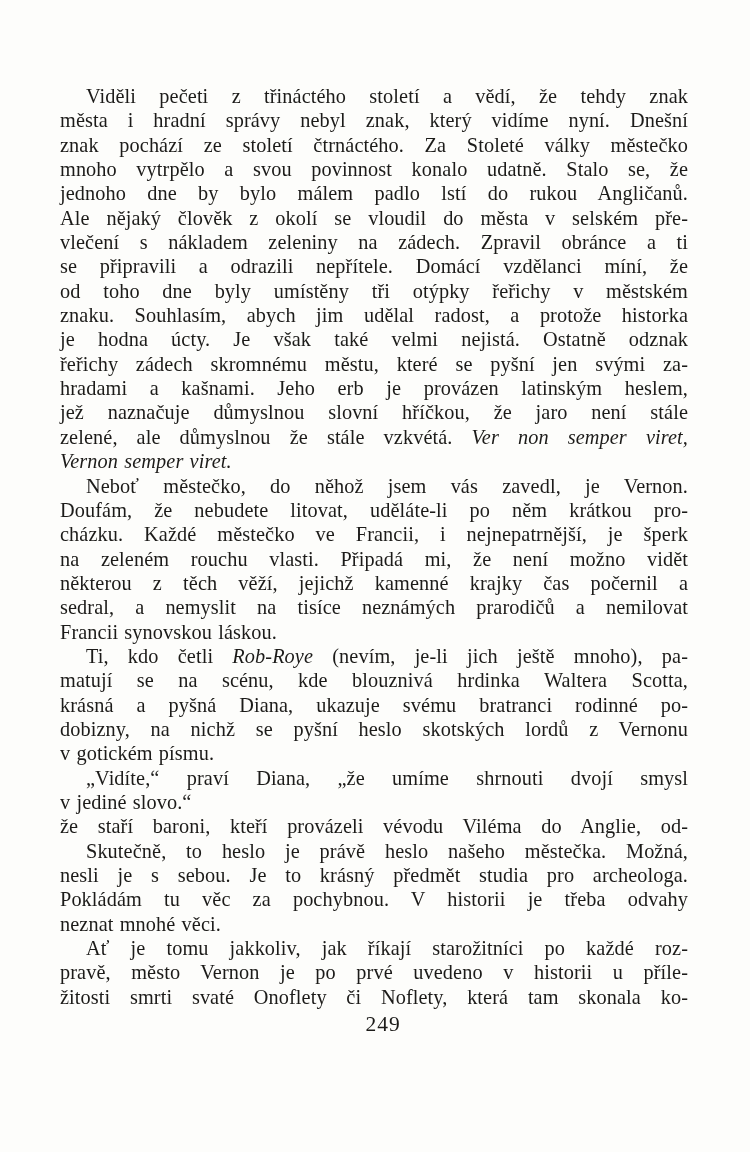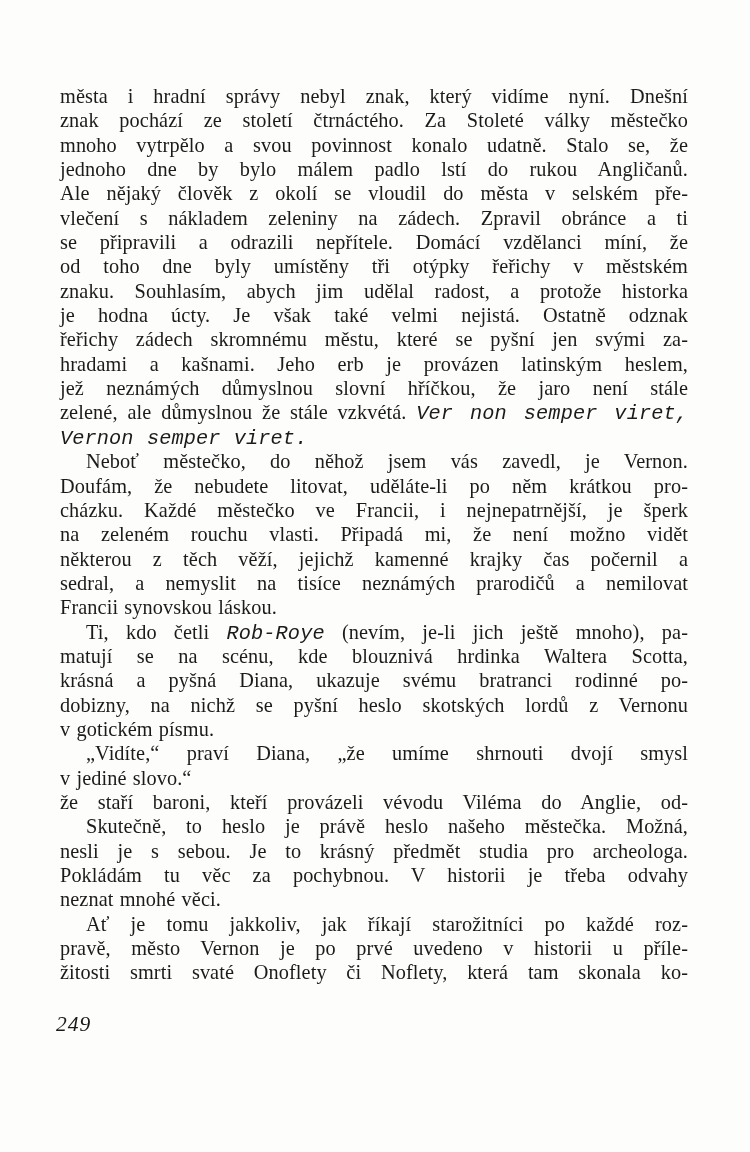--- a/index.html
+++ b/index.html
@@ -32,51 +32,50 @@
     word-spacing: 1px;
   }
   .line.indent {
     text-indent: 26px;
   }
   .line.endline {
     text-align-last: left;
   }
   .it {
     font-style: italic;
-    font-family: Liberation Mono, monospace;
   }
   .page-number {
     position: absolute;
-    left: 56px;
+    left: 69px;
     top: 1012px;
     width: 628px;
-    text-align: left;
+    text-align: center;
     font-size: 21.5px;
     letter-spacing: 1px;
-    font-style: italic;
   }
 </style>
 </head>
 <body>
 
 <div class="page">
   <div class="text-block">
+      <div class="line indent"><span>Viděli pečeti z třináctého století a vědí, že tehdy znak</span></div>
       <div class="line"><span>města i hradní správy nebyl znak, který vidíme nyní. Dnešní</span></div>
       <div class="line"><span>znak pochází ze století čtrnáctého. Za Stoleté války městečko</span></div>
       <div class="line"><span>mnoho vytrpělo a svou povinnost konalo udatně. Stalo se, že</span></div>
       <div class="line"><span>jednoho dne by bylo málem padlo lstí do rukou Angličanů.</span></div>
       <div class="line"><span>Ale nějaký člověk z okolí se vloudil do města v selském pře-</span></div>
       <div class="line"><span>vlečení s nákladem zeleniny na zádech. Zpravil obránce a ti</span></div>
       <div class="line"><span>se připravili a odrazili nepřítele. Domácí vzdělanci míní, že</span></div>
       <div class="line"><span>od toho dne byly umístěny tři otýpky řeřichy v městském</span></div>
       <div class="line"><span>znaku. Souhlasím, abych jim udělal radost, a protože historka</span></div>
       <div class="line"><span>je hodna úcty. Je však také velmi nejistá. Ostatně odznak</span></div>
       <div class="line"><span>řeřichy zádech skromnému městu, které se pyšní jen svými za-</span></div>
       <div class="line"><span>hradami a kašnami. Jeho erb je provázen latinským heslem,</span></div>
-      <div class="line"><span>jež neznámých důmyslnou slovní hříčkou, že jaro není stále</span></div>
+      <div class="line"><span>jež naznačuje důmyslnou slovní hříčkou, že jaro není stále</span></div>
       <div class="line"><span>zelené, ale důmyslnou že stále vzkvétá. </span><span class="it">Ver non semper viret,</span></div>
       <div class="line endline"><span class="it">Vernon semper viret.</span></div>
       <div class="line indent"><span>Neboť městečko, do něhož jsem vás zavedl, je Vernon.</span></div>
       <div class="line"><span>Doufám, že nebudete litovat, uděláte-li po něm krátkou pro-</span></div>
       <div class="line"><span>cházku. Každé městečko ve Francii, i nejnepatrnější, je šperk</span></div>
       <div class="line"><span>na zeleném rouchu vlasti. Připadá mi, že není možno vidět</span></div>
       <div class="line"><span>některou z těch věží, jejichž kamenné krajky čas počernil a</span></div>
       <div class="line"><span>sedral, a nemyslit na tisíce neznámých prarodičů a nemilovat</span></div>
       <div class="line endline"><span>Francii synovskou láskou.</span></div>
       <div class="line indent"><span>Ti, kdo četli </span><span class="it">Rob-Roye</span><span> (nevím, je-li jich ještě mnoho), pa-</span></div>

